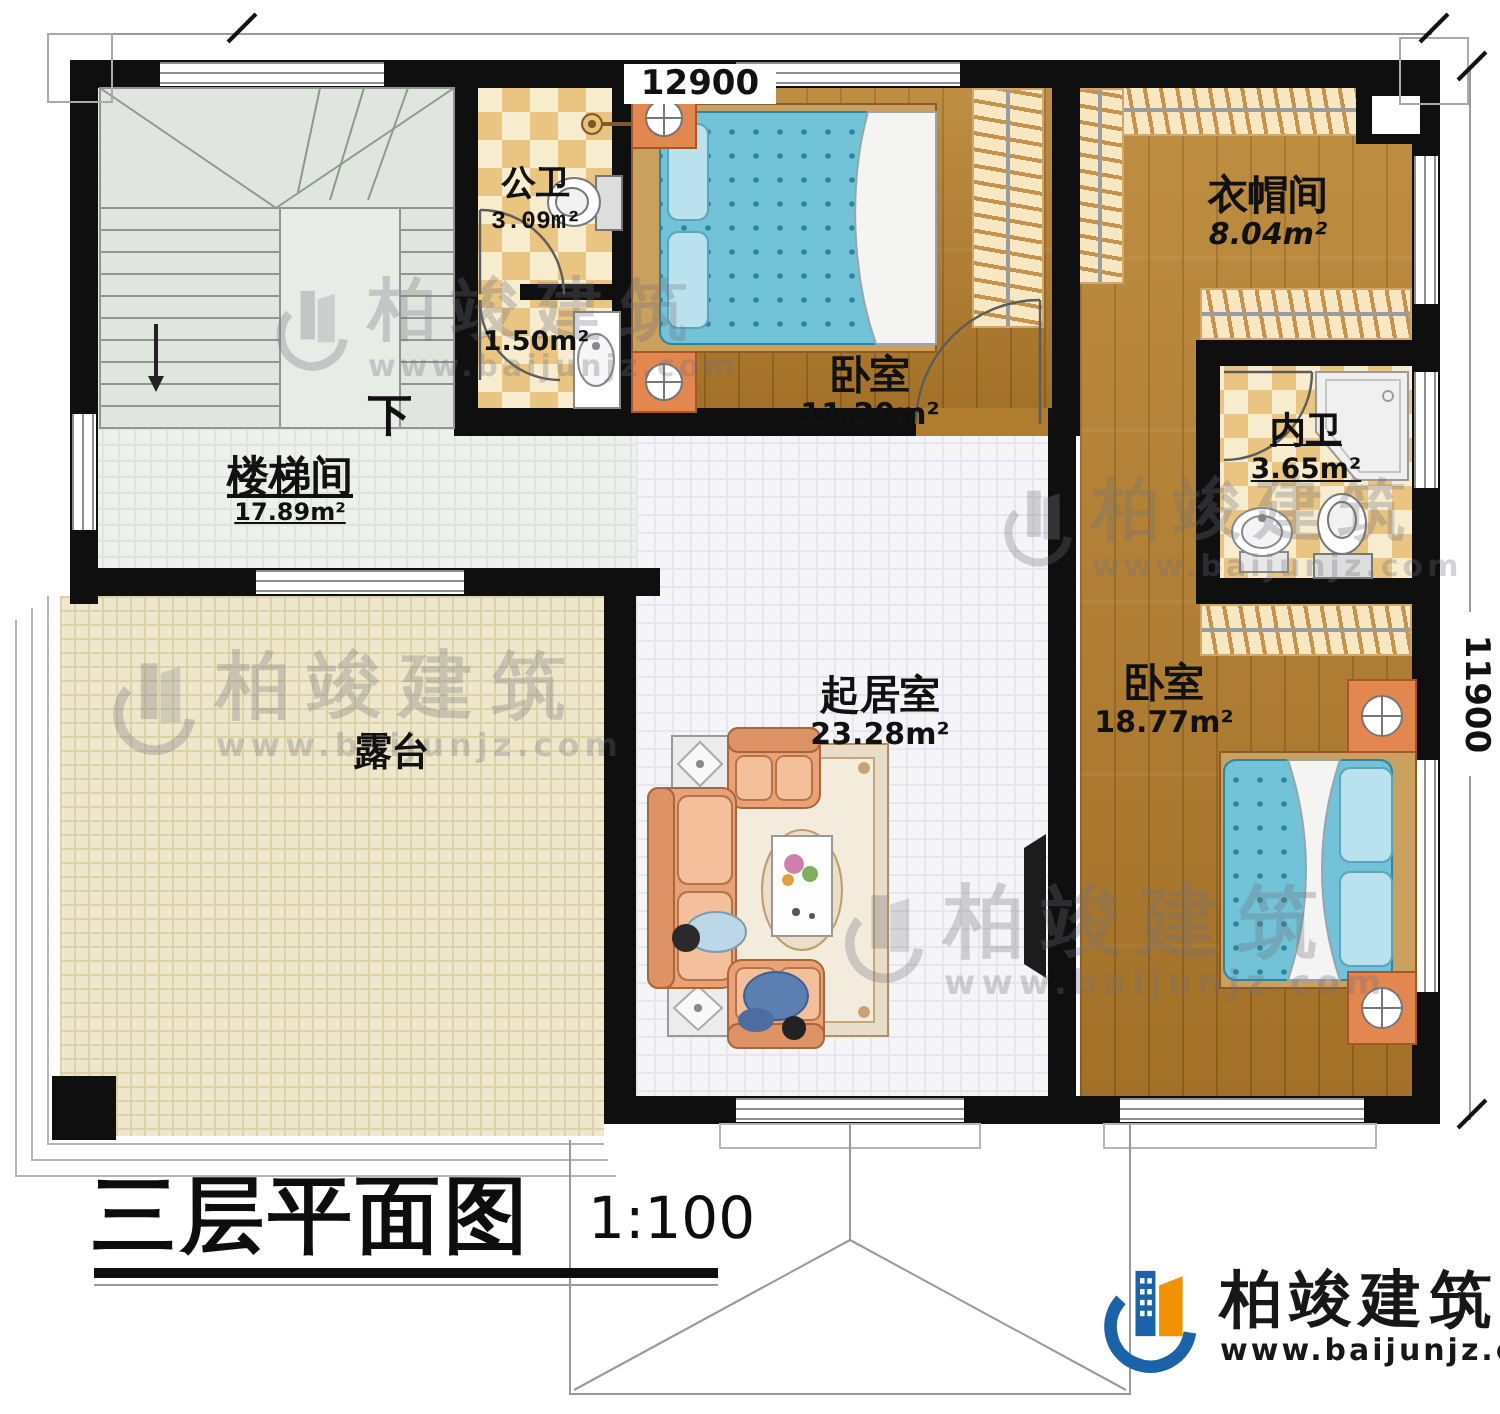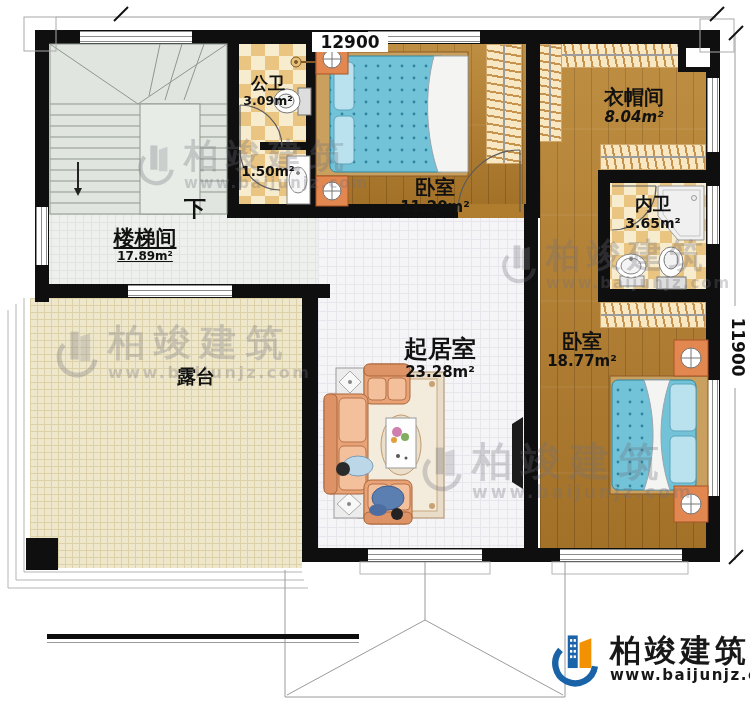--- a/index.html
+++ b/index.html
@@ -307,41 +307,41 @@
       <line x1="425" y1="562" x2="425" y2="620"></line>
       <line x1="425" y1="620" x2="287" y2="695"></line>
       <line x1="425" y1="620" x2="563" y2="695"></line>
     </g>
   </svg>
 
   <div class="rlabel" style="left:85px;top:226px;width:120px;text-decoration:underline;">
     <span class="nm" style="font-size:21px;">楼梯间</span>
     <span class="ar" style="font-size:12px;">17.89m²</span>
   </div>
-  <div class="rlabel" style="left:238px;top:74px;width:60px;">
+  <div class="rlabel" style="left:238px;top:84px;width:60px;font-family:Liberation Mono, monospace;">
     <span class="nm" style="font-size:17px;">公卫</span>
     <span class="ar" style="font-size:12.5px;">3.09m²</span>
   </div>
   <div class="rlabel" style="left:238px;top:164px;width:60px;">
     <span class="ar" style="font-size:13.5px;">1.50m²</span>
   </div>
   <div class="rlabel" style="left:390px;top:176px;width:90px;">
     <span class="nm" style="font-size:20px;">卧室</span>
     <span class="ar" style="font-size:15px;">11.20m²</span>
   </div>
   <div class="rlabel" style="left:588px;top:86px;width:92px;">
     <span class="nm" style="font-size:20px;">衣帽间</span>
     <span class="ar" style="font-size:15px;font-style:italic;">8.04m²</span>
   </div>
-  <div class="rlabel" style="left:614px;top:194px;width:78px;">
+  <div class="rlabel" style="left:614px;top:206px;width:78px;text-decoration:underline;">
     <span class="nm" style="font-size:18px;">内卫</span>
     <span class="ar" style="font-size:14px;">3.65m²</span>
   </div>
   <div class="rlabel" style="left:392px;top:336px;width:96px;">
-    <span class="nm" style="font-size:24px;text-align:center;">起居室</span>
+    <span class="nm" style="font-size:20px;text-align:center;">起居室</span>
     <span class="ar" style="font-size:15px;">23.28m²</span>
   </div>
   <div class="rlabel" style="left:536px;top:330px;width:92px;">
     <span class="nm" style="font-size:20px;">卧室</span>
     <span class="ar" style="font-size:15px;">18.77m²</span>
   </div>
   <div class="rlabel" style="left:160px;top:366px;width:72px;">
     <span class="nm" style="font-size:19px;">露台</span>
   </div>
   <div class="rlabel" style="left:180px;top:196px;width:30px;font-size:22px;">下</div>
@@ -387,20 +387,22 @@
       <path d="M12,22 A22,22 0 1 0 50,40" stroke="#70707c" stroke-width="6" fill="none"></path>
       <rect x="20" y="6" width="10" height="34" fill="#70707c"></rect>
       <polygon points="32,12 44,8 44,42 32,42" fill="#8a8a95"></polygon>
     </svg>
     <div class="wm-col">
       <span class="wm-name" style="font-size:40px;letter-spacing:9px;">柏竣建筑</span>
       <span class="wm-url" style="font-size:17px;letter-spacing:3px;">www.baijunjz.com</span>
     </div>
   </div>
 
+  <div class="title-cn">三层平面图</div>
+  <div class="title-scale">1:100</div>
   <div class="title-rule1"></div>
   <div class="title-rule2"></div>
 
   <div class="brand">
     <svg width="54" height="58" viewBox="0 0 56 64">
       <path d="M12,22 A22,22 0 1 0 50,40" stroke="#1b63a8" stroke-width="7" fill="none"></path>
       <rect x="20" y="6" width="11" height="36" fill="#1b63a8"></rect>
       <rect x="22.5" y="10" width="2.5" height="3" fill="#fff"></rect>
         <rect x="26.5" y="10" width="2.5" height="3" fill="#fff"></rect>
       <rect x="22.5" y="16" width="2.5" height="3" fill="#fff"></rect>

